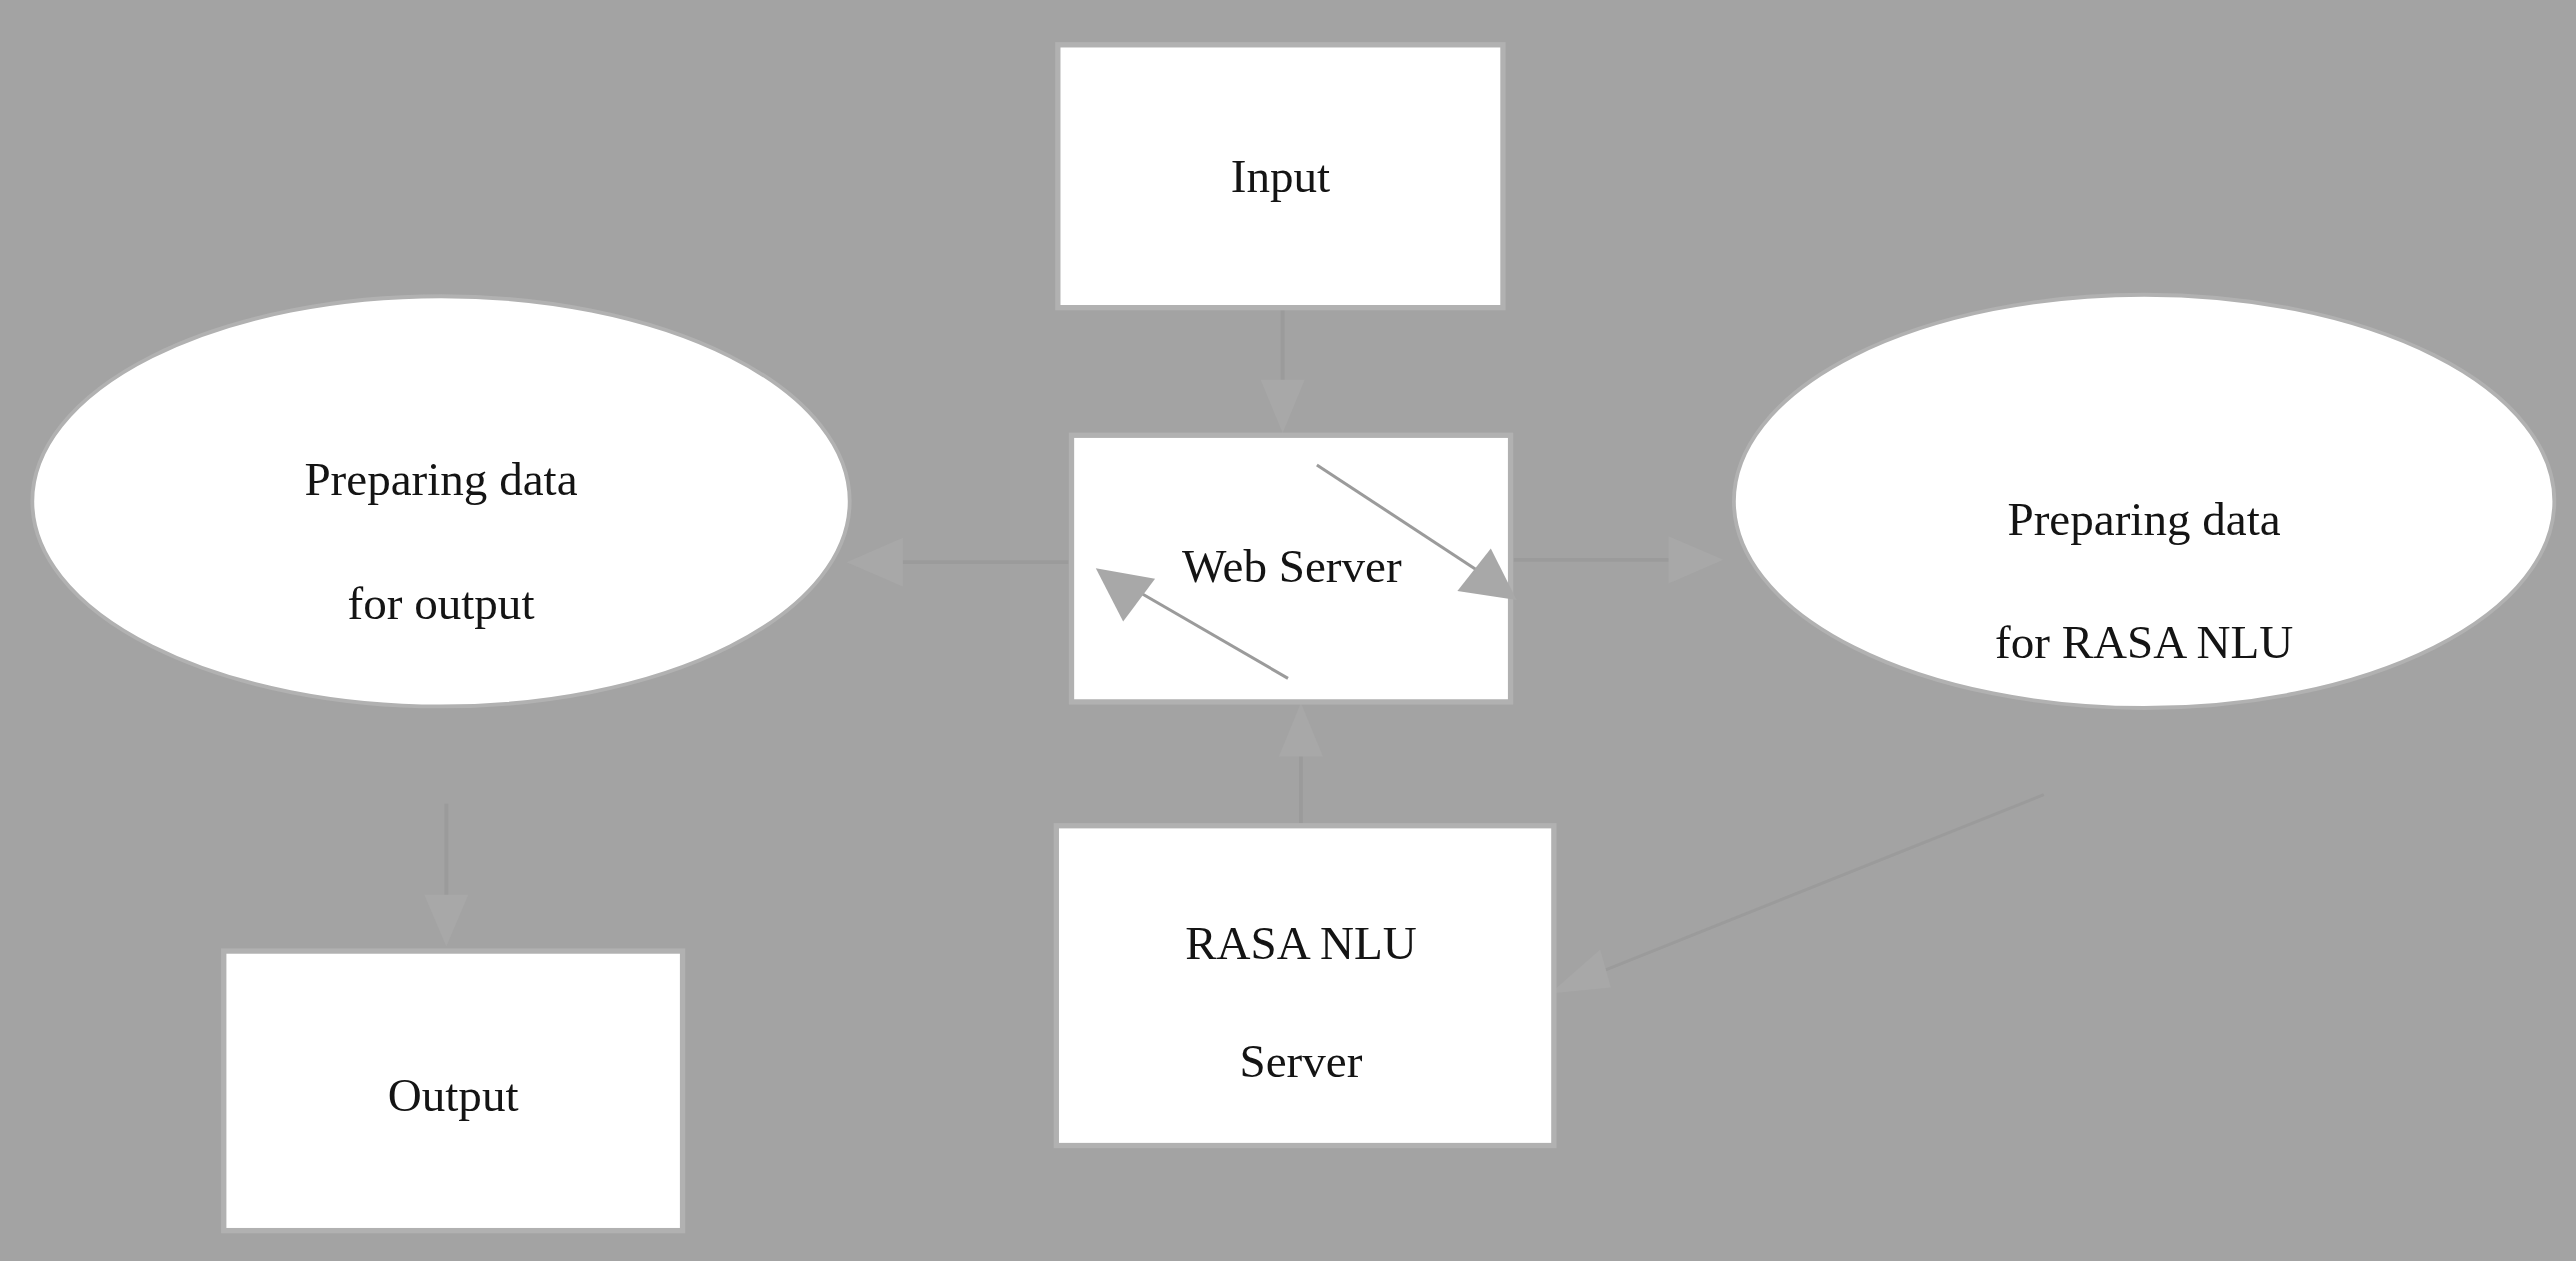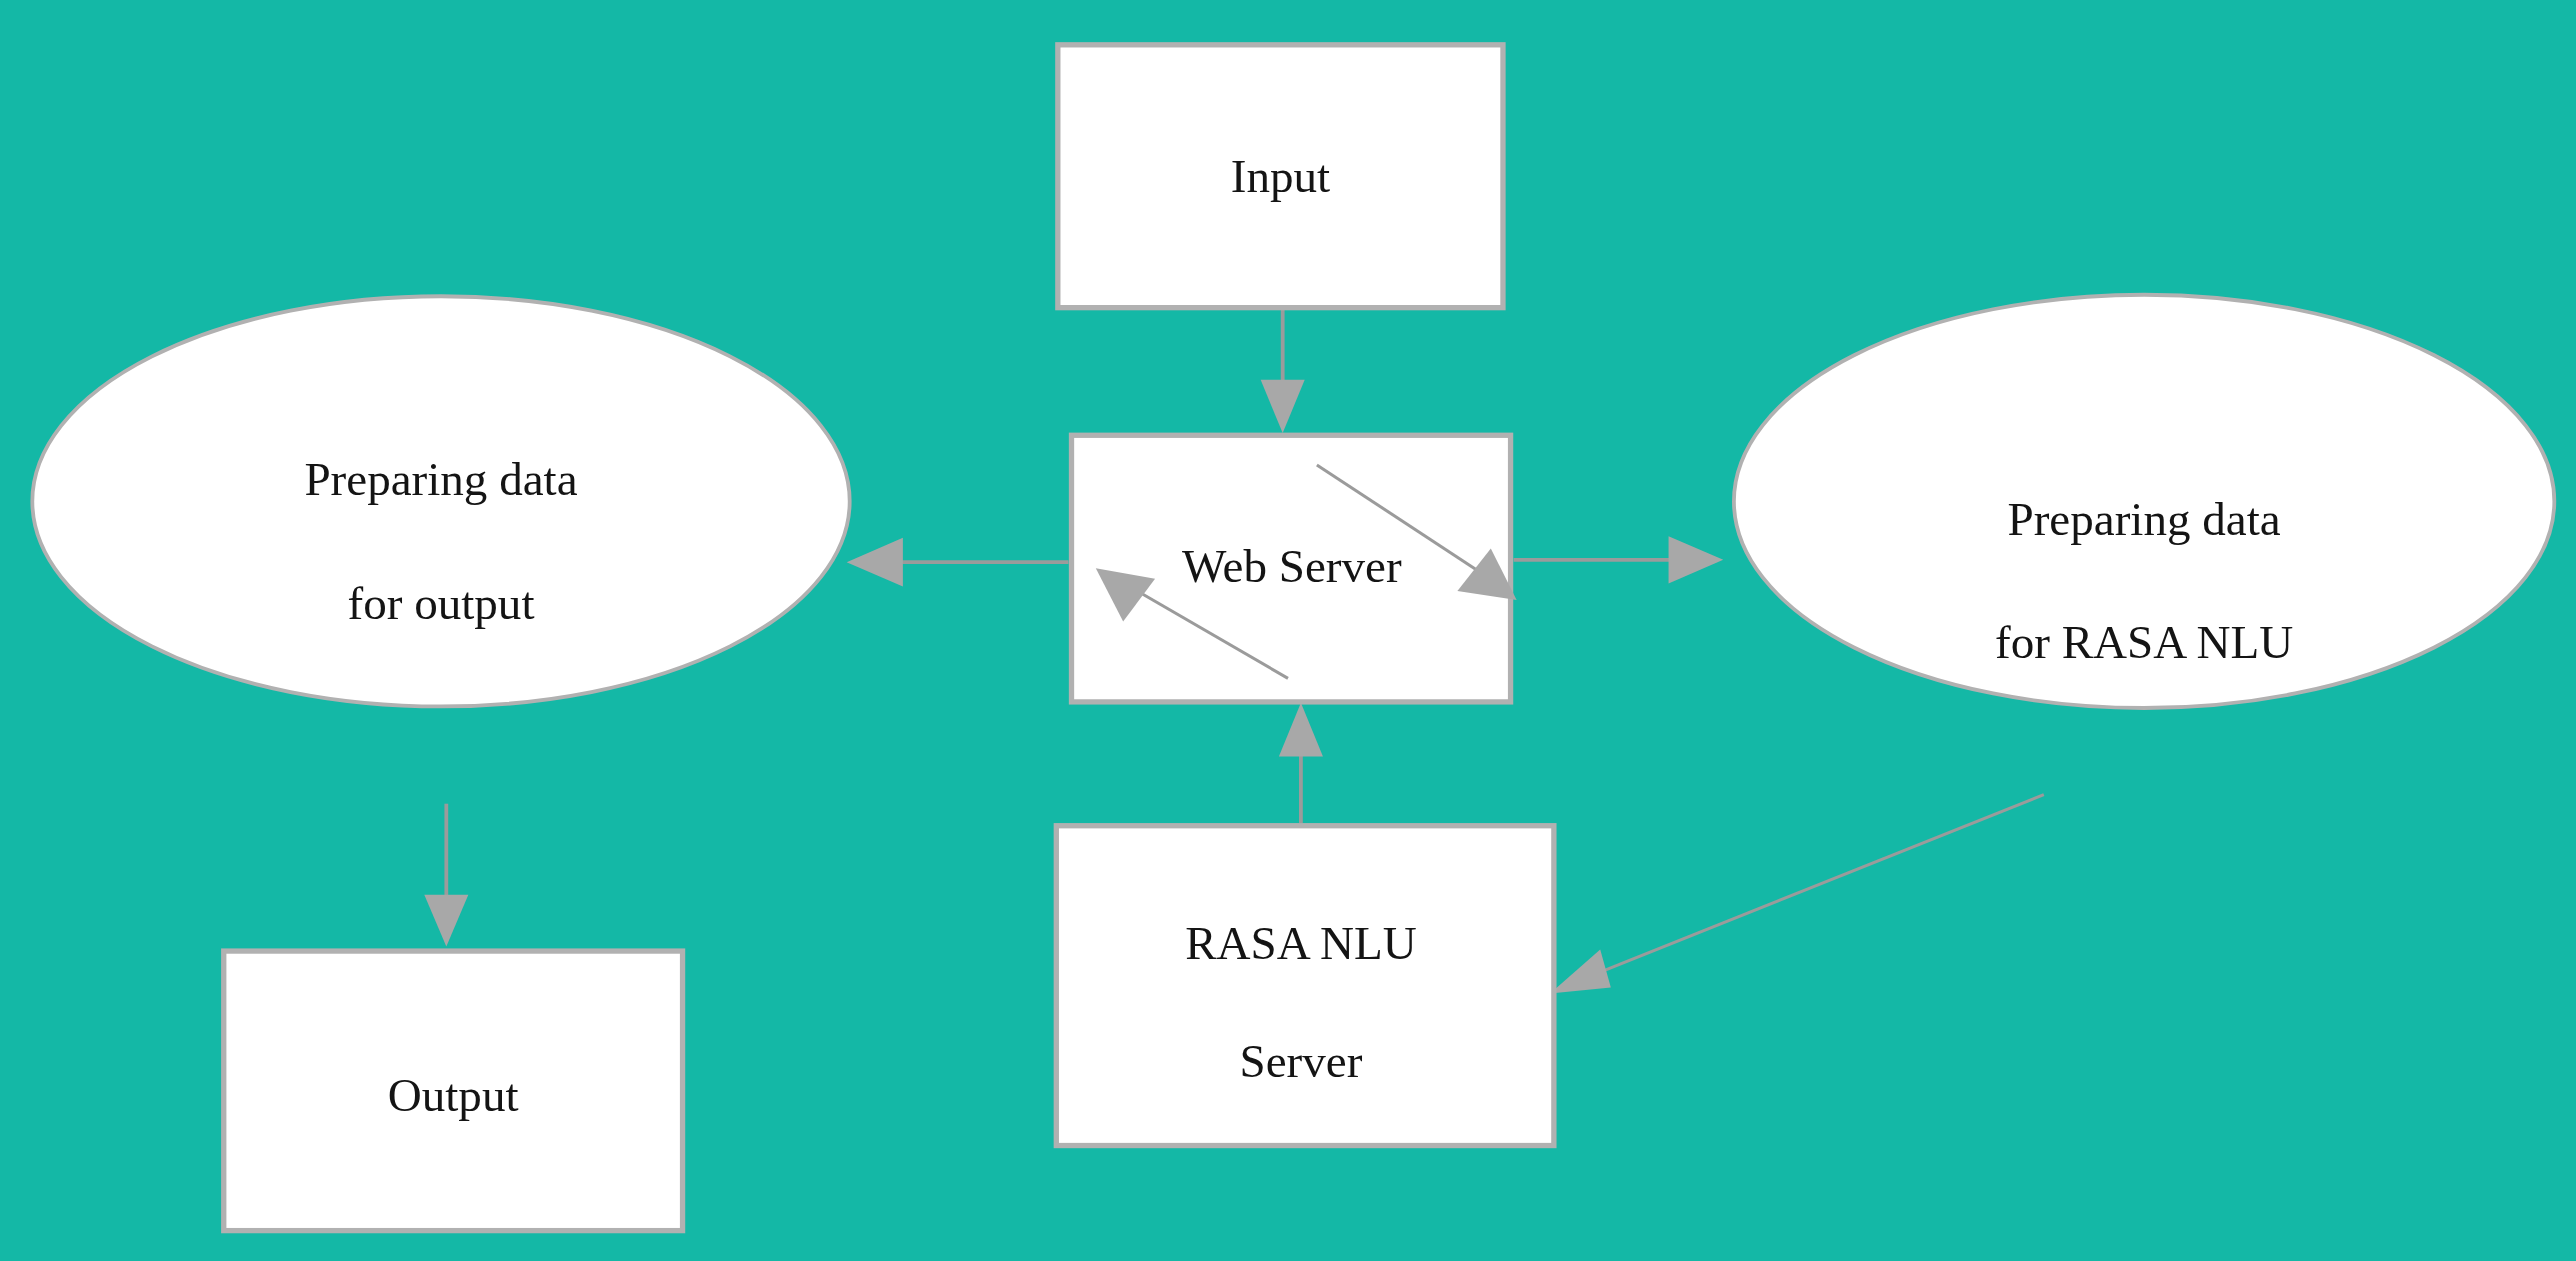--- a/index.html
+++ b/index.html
@@ -11,21 +11,21 @@
   body {
     width: 2576px;
     height: 1261px;
     overflow: hidden;
     font-family: "Liberation Serif", "DejaVu Serif", serif;
   }
   #diagram-root {
     position: relative;
     width: 2576px;
     height: 1261px;
-    background: #14b8a6;
+    background: #a3a3a3;
   }
   svg.diagram-canvas {
     display: block;
     width: 2576px;
     height: 1261px;
   }
   .node-shape {
     fill: #ffffff;
     stroke: #b1b1b1;
   }

